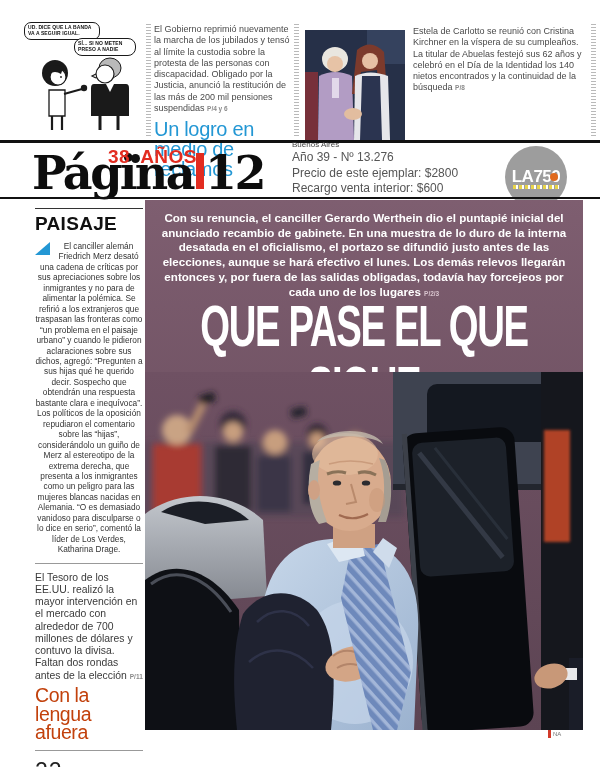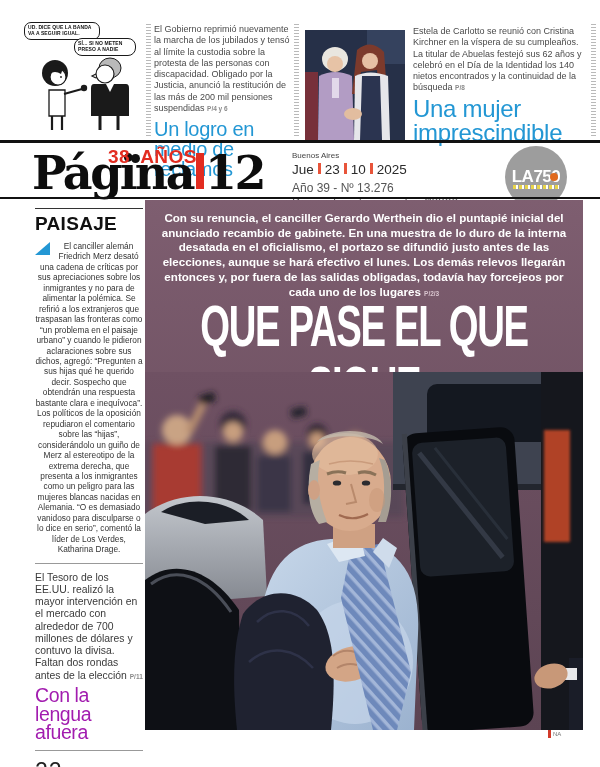--- a/index.html
+++ b/index.html
@@ -29,21 +29,21 @@
   
   .rule-thick { position:absolute; left:0; top:140px; width:600px; height:3px; background:#111; }
   .rule-thin  { position:absolute; left:0; top:197px; width:600px; height:2px; background:#111; }
   .brand { position:absolute; left:32px; top:146px; height:52px; white-space:nowrap;
     font-family:"DejaVu Serif", serif; font-weight:900; font-size:46px; letter-spacing:-2.5px; color:#0d0d0d; }
   .brand .bar { display:inline-block; width:8px; height:36px; background:#e22c20; margin:0 1px 0 3px; }
   .anniversary { position:absolute; left:108px; top:146px; font-size:19px; font-weight:bold;
     color:#e22c20; letter-spacing:.5px; white-space:nowrap; }
   .anniversary .dot { display:inline-block; width:9px; height:9px; border-radius:50%; background:#111;
     margin:0 0px 0 1px; vertical-align:baseline; }
-  .dateblock { position:absolute; left:292px; top:151px; line-height:1.25; }
+  .dateblock { position:absolute; left:292px; top:140px; line-height:1.25; }
   .dateblock .city { font-size:8px; color:#444; }
   .dateline { font-size:13.5px; color:#2b2b2b; margin:1px 0 2px 0; }
   .dateline .sep { display:inline-block; width:3px; height:11px; background:#e8543a; margin:0 4px; }
   .smallinfo { font-size:12px; color:#555; line-height:1.3; }
   .la750 { position:absolute; left:505px; top:146px; width:62px; height:62px; border-radius:50%;
     background:#9d9d9d; color:#fff; text-align:center; }
   .la750 .lbl { font-size:17px; font-weight:bold; letter-spacing:-0.5px; line-height:62px;
     position:relative; }
   .la750 .odot { position:absolute; right:9px; top:27px; width:8px; height:8px; border-radius:50%;
     background:#e06a1e; }
@@ -52,21 +52,21 @@
   
   .leftcol { position:absolute; left:35px; top:208px; width:108px; }
   .lc-rule { height:1px; background:#333; margin-bottom:4px; }
   .lc-rule.gray { background:#999; }
   .paisaje-title { font-size:19px; font-weight:bold; color:#111; letter-spacing:.3px; margin-bottom:6px; }
   .paisaje-body { font-size:8.3px; line-height:1.26; color:#333; text-align:center; }
   .tri { float:left; width:0; height:0; border-left:15px solid transparent;
     border-bottom:13px solid #2397d4; margin:1px 4px 1px 0; }
   .treasury { margin-top:8px; }
   .treasury p { font-size:10.4px; line-height:1.18; color:#3a3a3a; }
-  .lc-bluehead { font-size:19.5px; color:#a21caf; line-height:0.95; letter-spacing:-0.4px; margin-top:4px; }
+  .lc-bluehead { font-size:19.5px; color:#c2410c; line-height:0.95; letter-spacing:-0.4px; margin-top:4px; }
   .lc-item { margin-top:7px; }
   .lc-num { font-size:23px; color:#222; letter-spacing:1px; margin-bottom:2px; }
   .sp8 { height:8px; }
   
   .mainbox { position:absolute; left:145px; top:200px; width:438px; height:530px;
     background:linear-gradient(to bottom,#7e5e70 0%,#725465 40%,#6d4f60 100%); overflow:hidden; }
   .main-intro { padding:11px 16px 0 16px; text-align:center; color:#fff; font-weight:bold;
     font-size:11.6px; line-height:1.27; }
   .main-intro .ref { color:#d8c4ce; font-size:6.5px; }
   .main-headline-wrap { position:absolute; left:0; top:96px; width:438px; height:72px; }
@@ -129,34 +129,32 @@
       <path d="M52,20 q14,-12 27,2 l3,40 h-8 l-2,-22 l-16,2 l-3,22 h-6 Z" fill="#7c3a2c"></path>
       <circle cx="65" cy="31" r="8" fill="#e6c0a4"></circle>
       <path d="M50,46 q15,-7 33,0 l2,64 h-36 Z" fill="#e6e6ea"></path>
       <path d="M57,46 h18 l2,64 h-22 Z" fill="#2b3450"></path>
       <ellipse cx="48" cy="84" rx="9" ry="6" fill="#e2bd9f"></ellipse>
     </svg>
   </div>
 
   <div class="topcol col-right">
     <p><span>Estela de Carlotto se reunió con Cristina Kirchner en la víspera de su cumpleaños. La titular de Abuelas festejó sus 62 años y celebró en el Día de la Identidad los 140 nietos encontrados y la continuidad de la búsqueda</span> <span class="ref">P/8</span></p>
-    <h2 class="bluehead">Una mujer imprescindible</h2>
   </div>
 
   <div class="vdash" style="left:591px; top:24px; height:112px;"></div>
 
   <div class="rule-thick"></div>
 
   <div class="brand"><span>Página</span><span class="bar"></span><span>12</span></div>
 
   <div class="anniversary"><span>38</span><span class="dot"></span><span>AÑOS</span></div>
 
   <div class="dateblock">
     <div class="city">Buenos Aires</div>
-    <div class="dateline"><span>Jue</span><span class="sep"></span><span>23</span><span class="sep"></span><span>10</span><span class="sep"></span><span>2025</span></div>
     <div class="smallinfo">Año 39 - Nº 13.276</div>
     <div class="smallinfo">Precio de este ejemplar: $2800</div>
     <div class="smallinfo">Recargo venta interior: $600</div>
   </div>
 
   <div class="la750">
     <div class="lbl">LA750</div>
     <div class="odot"></div>
     <div class="tagline"></div>
   </div>

